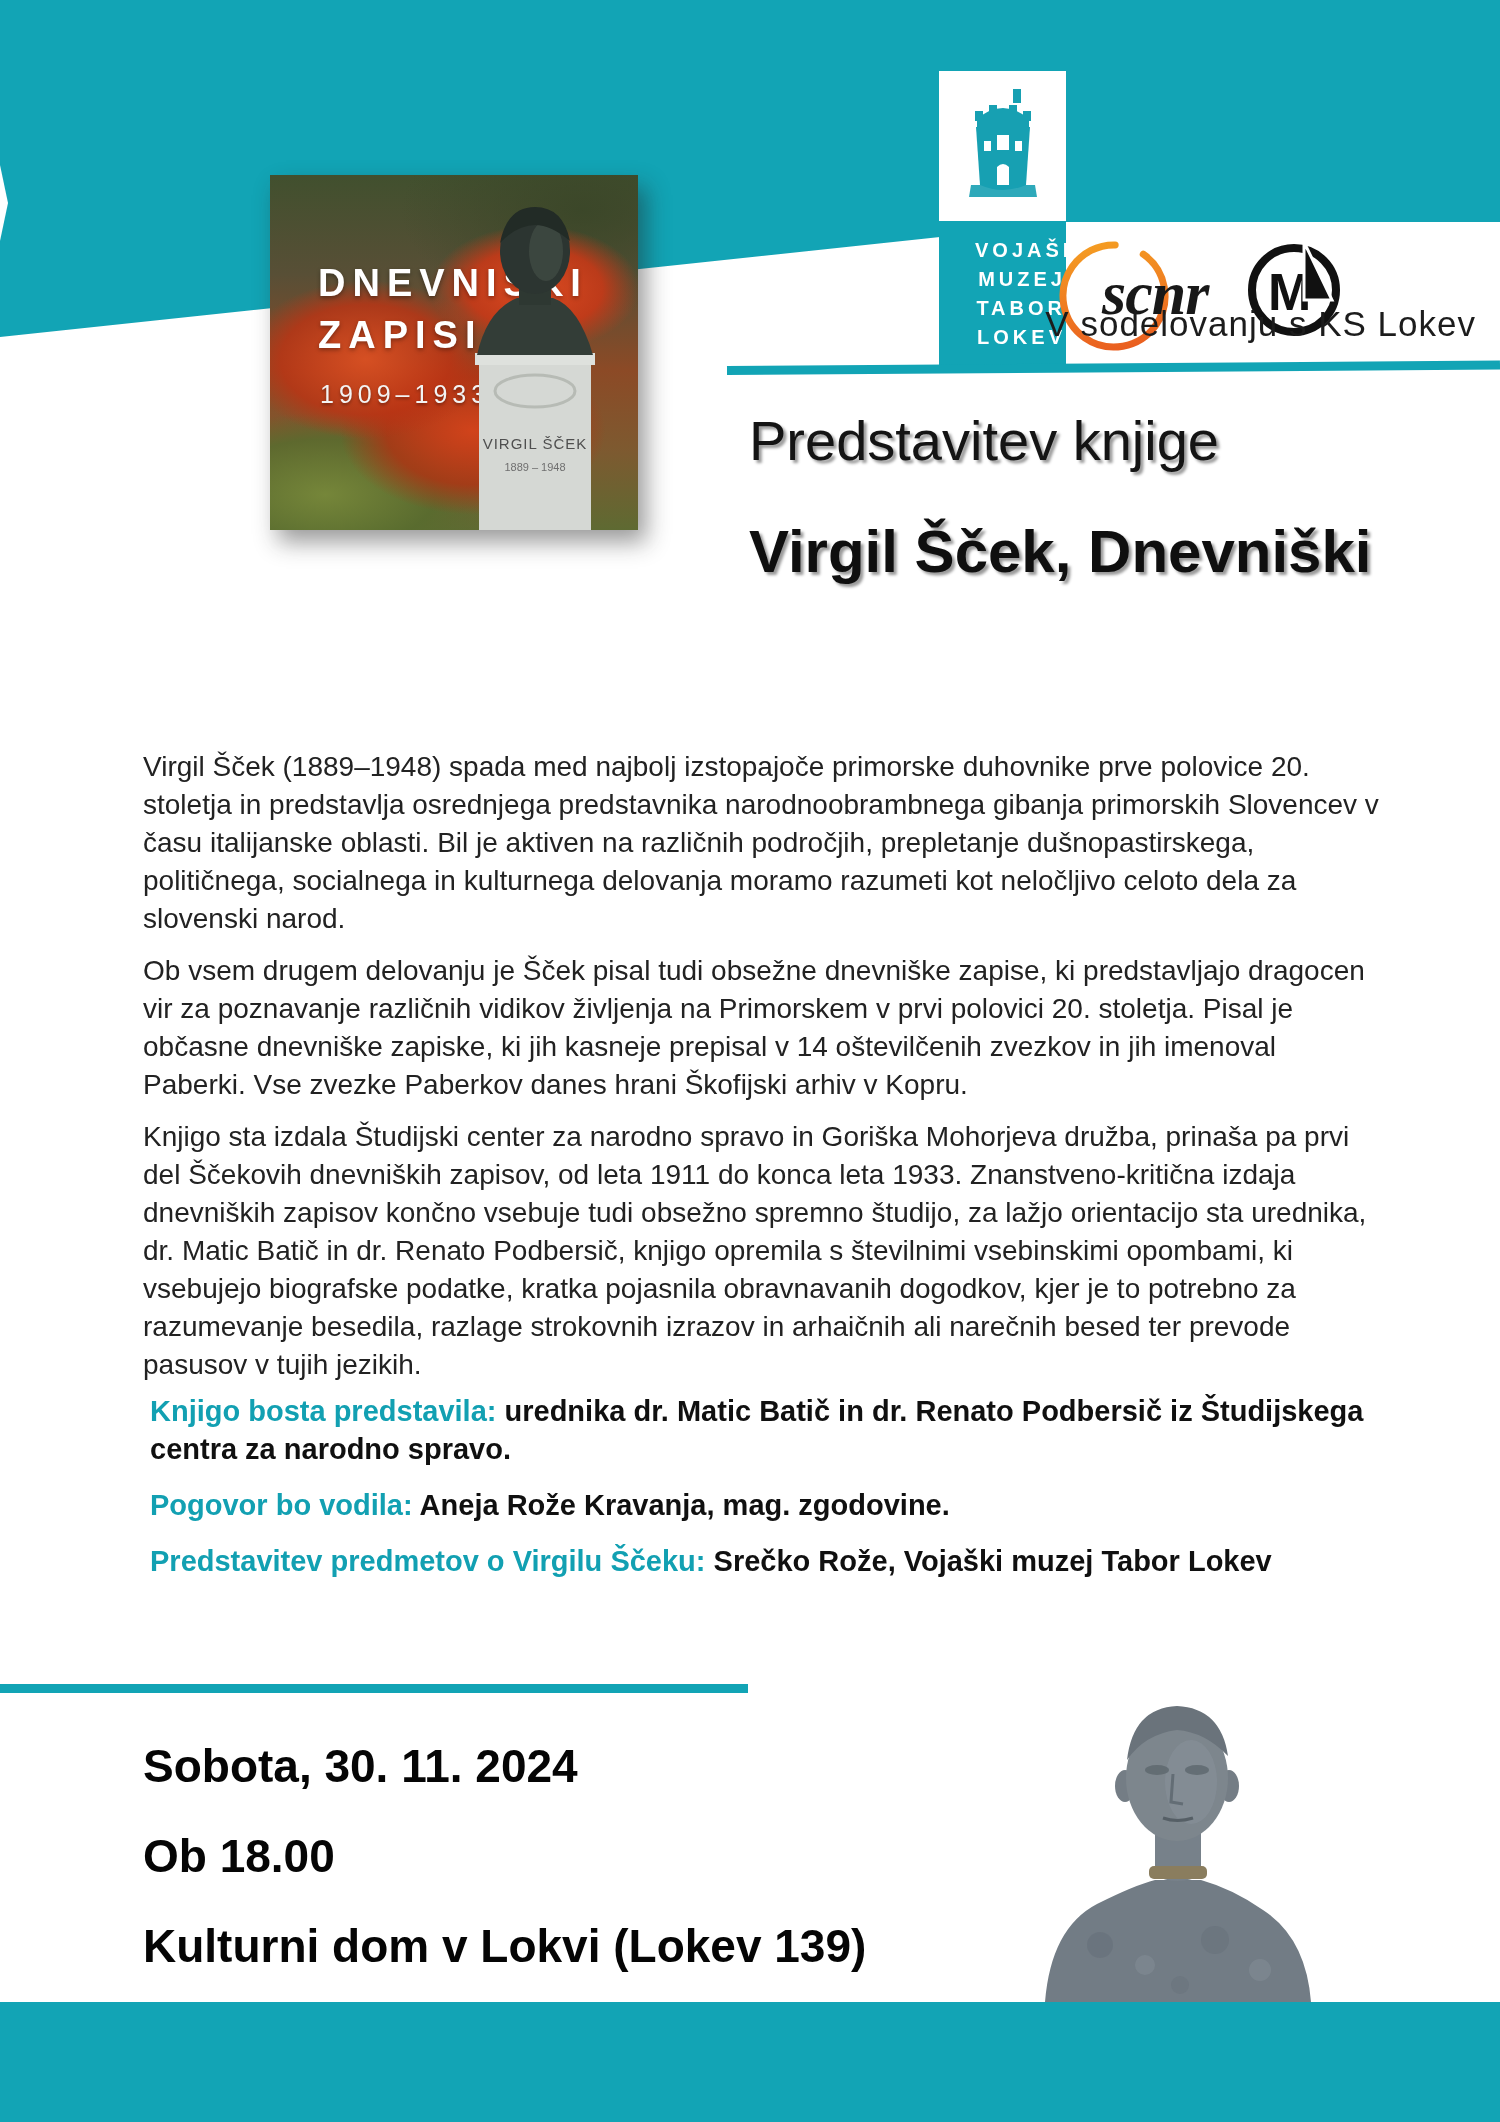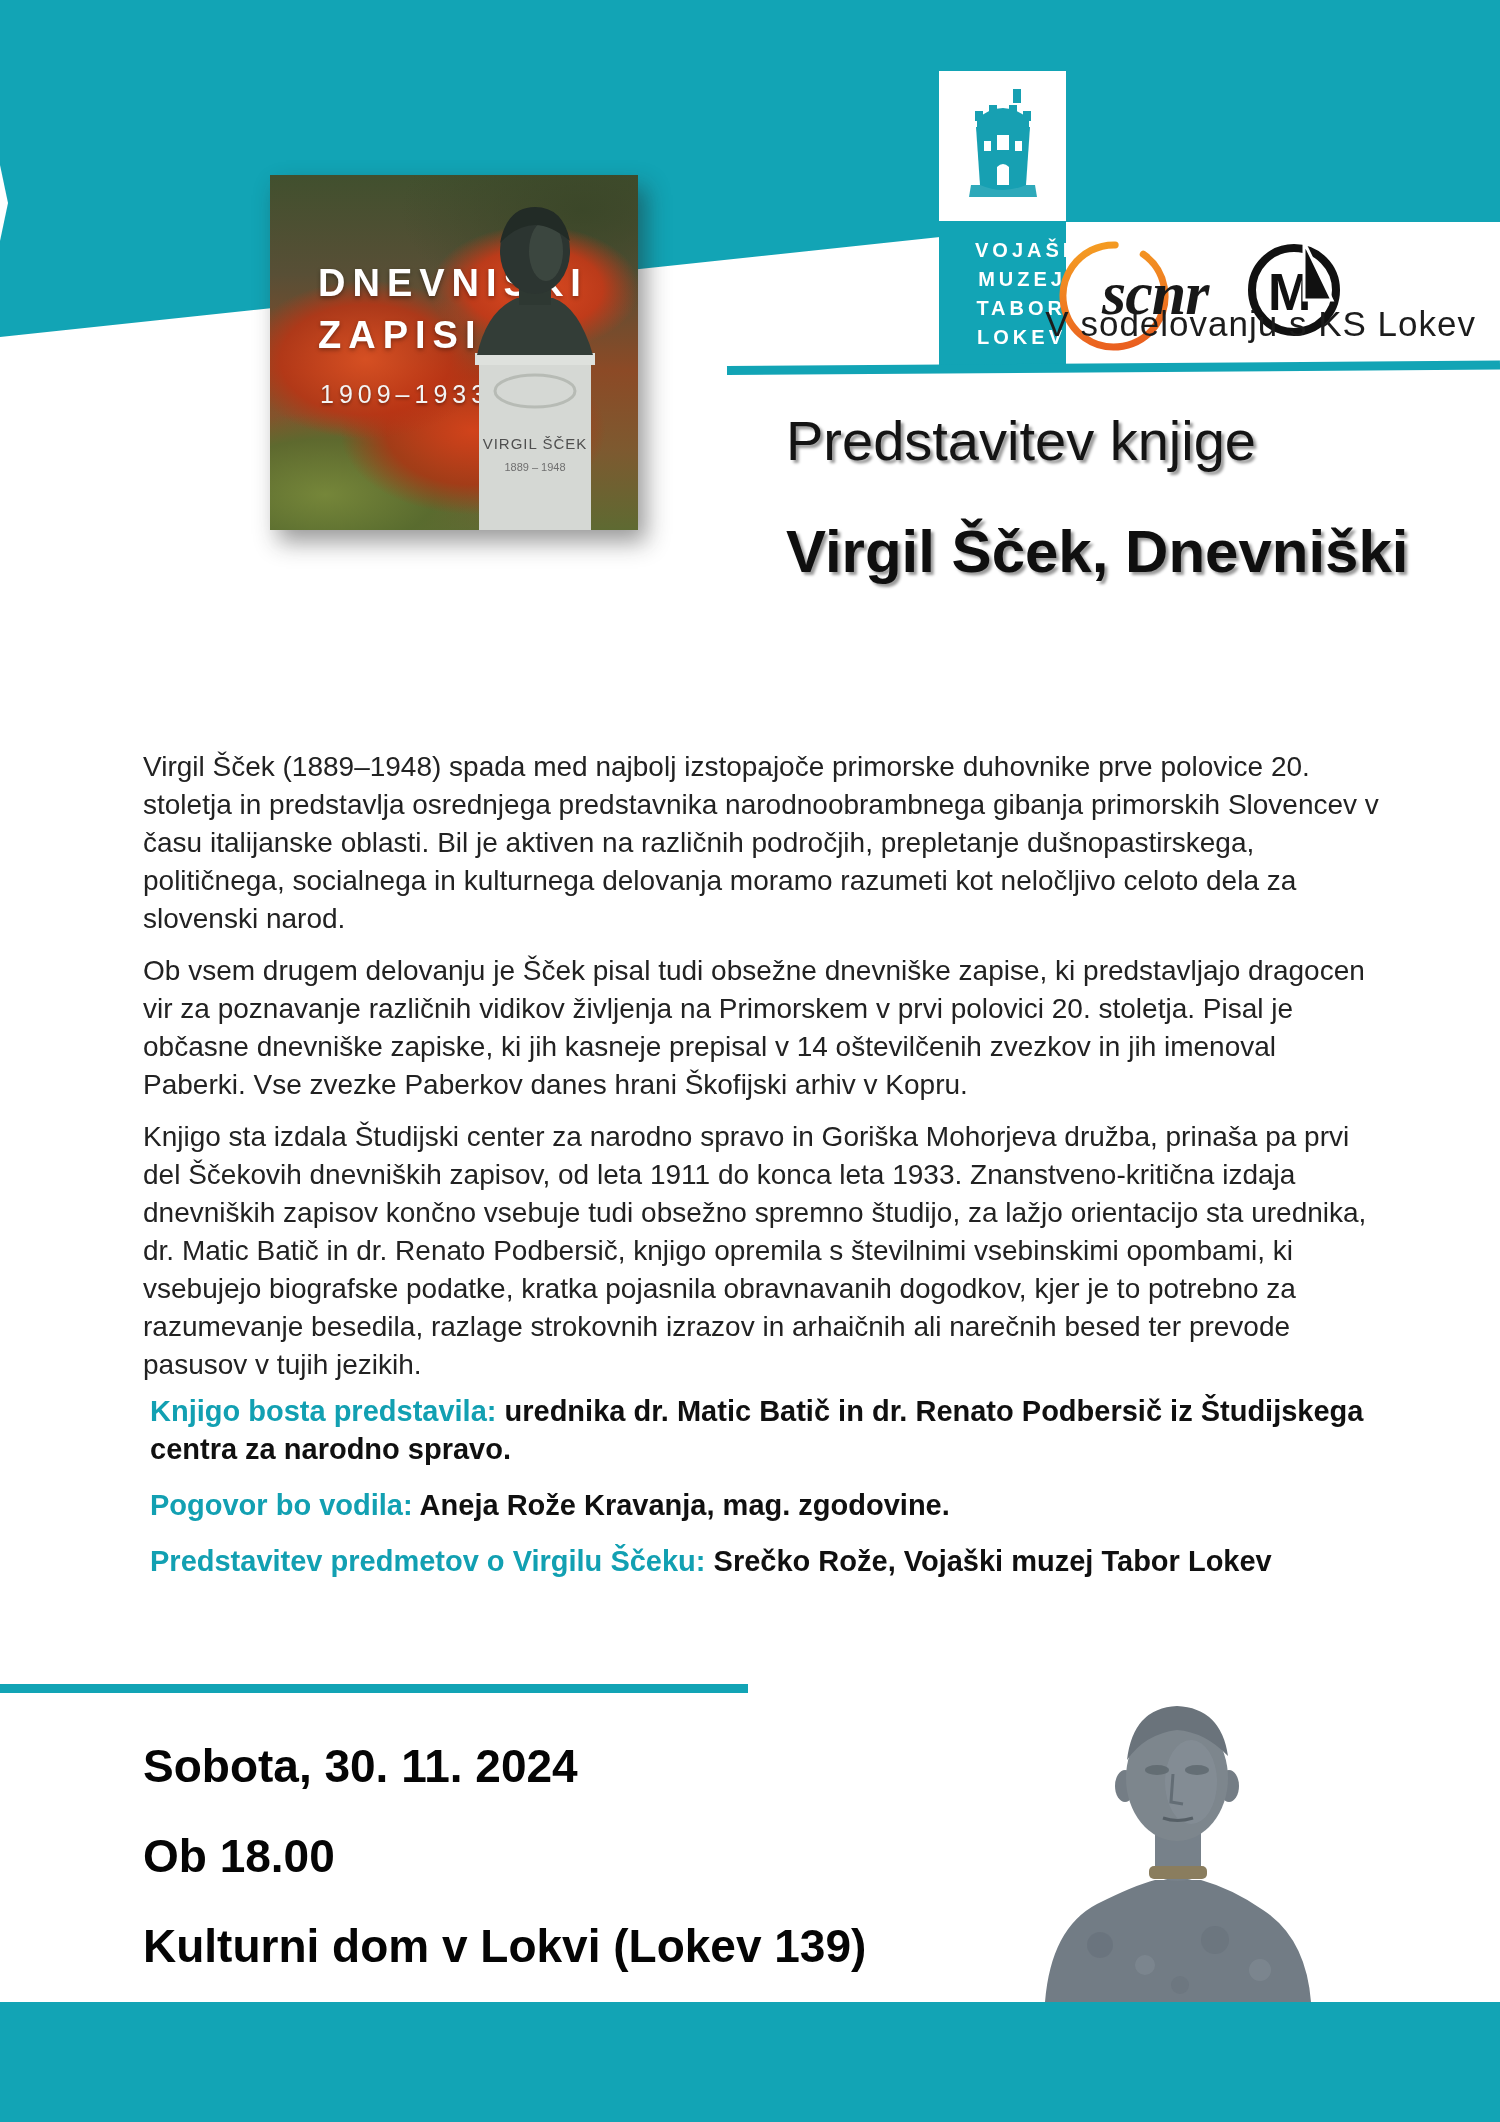--- a/index.html
+++ b/index.html
@@ -40,21 +40,21 @@
       radial-gradient(ellipse 170px 110px at 26% 52%, rgba(222,80,34,.9) 0%, rgba(188,52,20,.8) 50%, rgba(0,0,0,0) 72%),
       radial-gradient(ellipse 190px 120px at 55% 72%, rgba(213,66,26,.95) 0%, rgba(178,50,18,.8) 45%, rgba(0,0,0,0) 70%),
       radial-gradient(ellipse 220px 110px at 15% 90%, rgba(118,136,58,.95) 0%, rgba(88,108,46,.85) 50%, rgba(0,0,0,0) 75%),
       radial-gradient(ellipse 260px 150px at 85% 10%, rgba(58,70,40,.9) 0%, rgba(0,0,0,0) 70%),
       linear-gradient(180deg,#41502e 0%,#584f36 28%,#8c4a26 55%,#7d5a30 78%,#5e6a32 100%);}
   .cover-title{position:absolute;left:48px;top:82px;color:#ffffff;font-weight:bold;text-shadow:0 2px 4px rgba(0,0,0,.35);}
   .cover-title .l1,.cover-title .l2{font-size:38px;letter-spacing:7px;line-height:52px;}
   .cover-years{position:absolute;left:50px;top:205px;color:#f3f3f3;font-weight:normal;font-size:25px;letter-spacing:5px;text-shadow:0 2px 3px rgba(0,0,0,.35);}
   .cover-bust{position:absolute;right:16px;bottom:0;}
   
-  .head-block{position:absolute;left:786px;top:408px;z-index:4;}
+  .head-block{position:absolute;left:749px;top:408px;z-index:4;}
   .kicker{font-size:56px;color:#141414;text-shadow:3px 3px 3px rgba(0,0,0,.4);}
   .big-title{margin-top:32px;font-size:60px;font-weight:bold;color:#0f0f0f;line-height:94px;text-shadow:3px 3px 3px rgba(0,0,0,.4);}
   
   .body-copy{position:absolute;left:143px;top:740px;width:1240px;font-size:28px;font-weight:300;line-height:38px;color:#222222;z-index:4;}
   .body-copy p{margin:8px 0 14px 0;}
   .highlights{position:absolute;left:143px;top:1392px;width:1270px;font-size:29px;line-height:38px;z-index:4;}
   .highlights p{margin:0 0 18px 7px;font-weight:bold;color:#101010;}
   .highlights .lbl{color:#12a0b2;}
   
   .divider-bottom{position:absolute;left:0;top:1684px;width:748px;height:9px;background:#12a4b5;z-index:4;}

